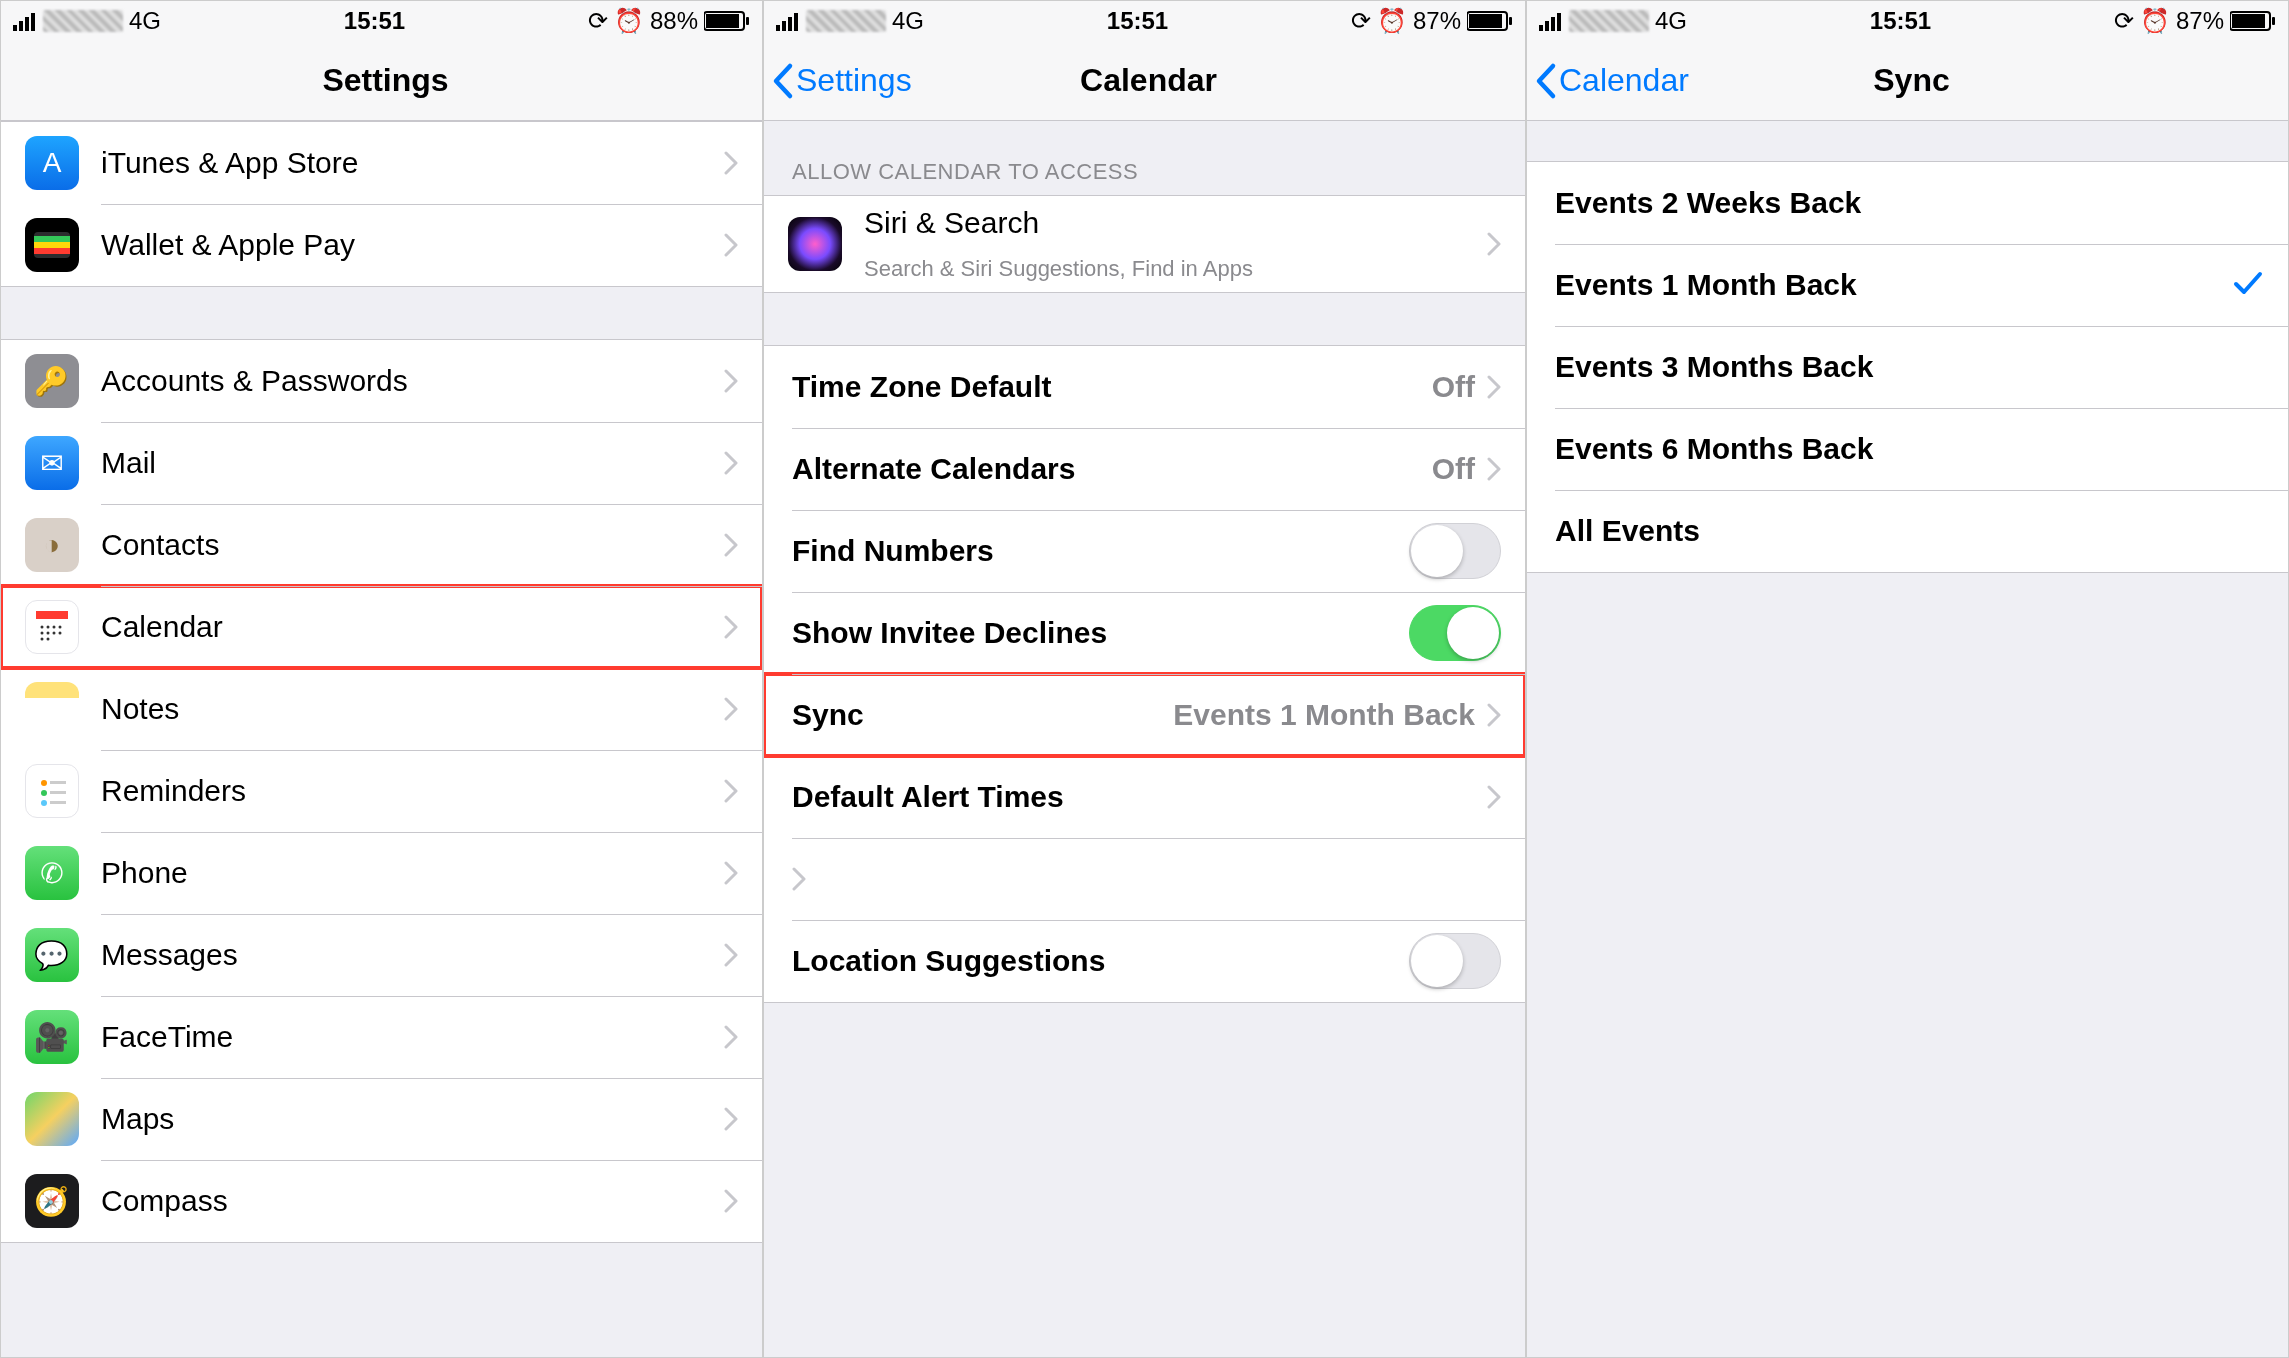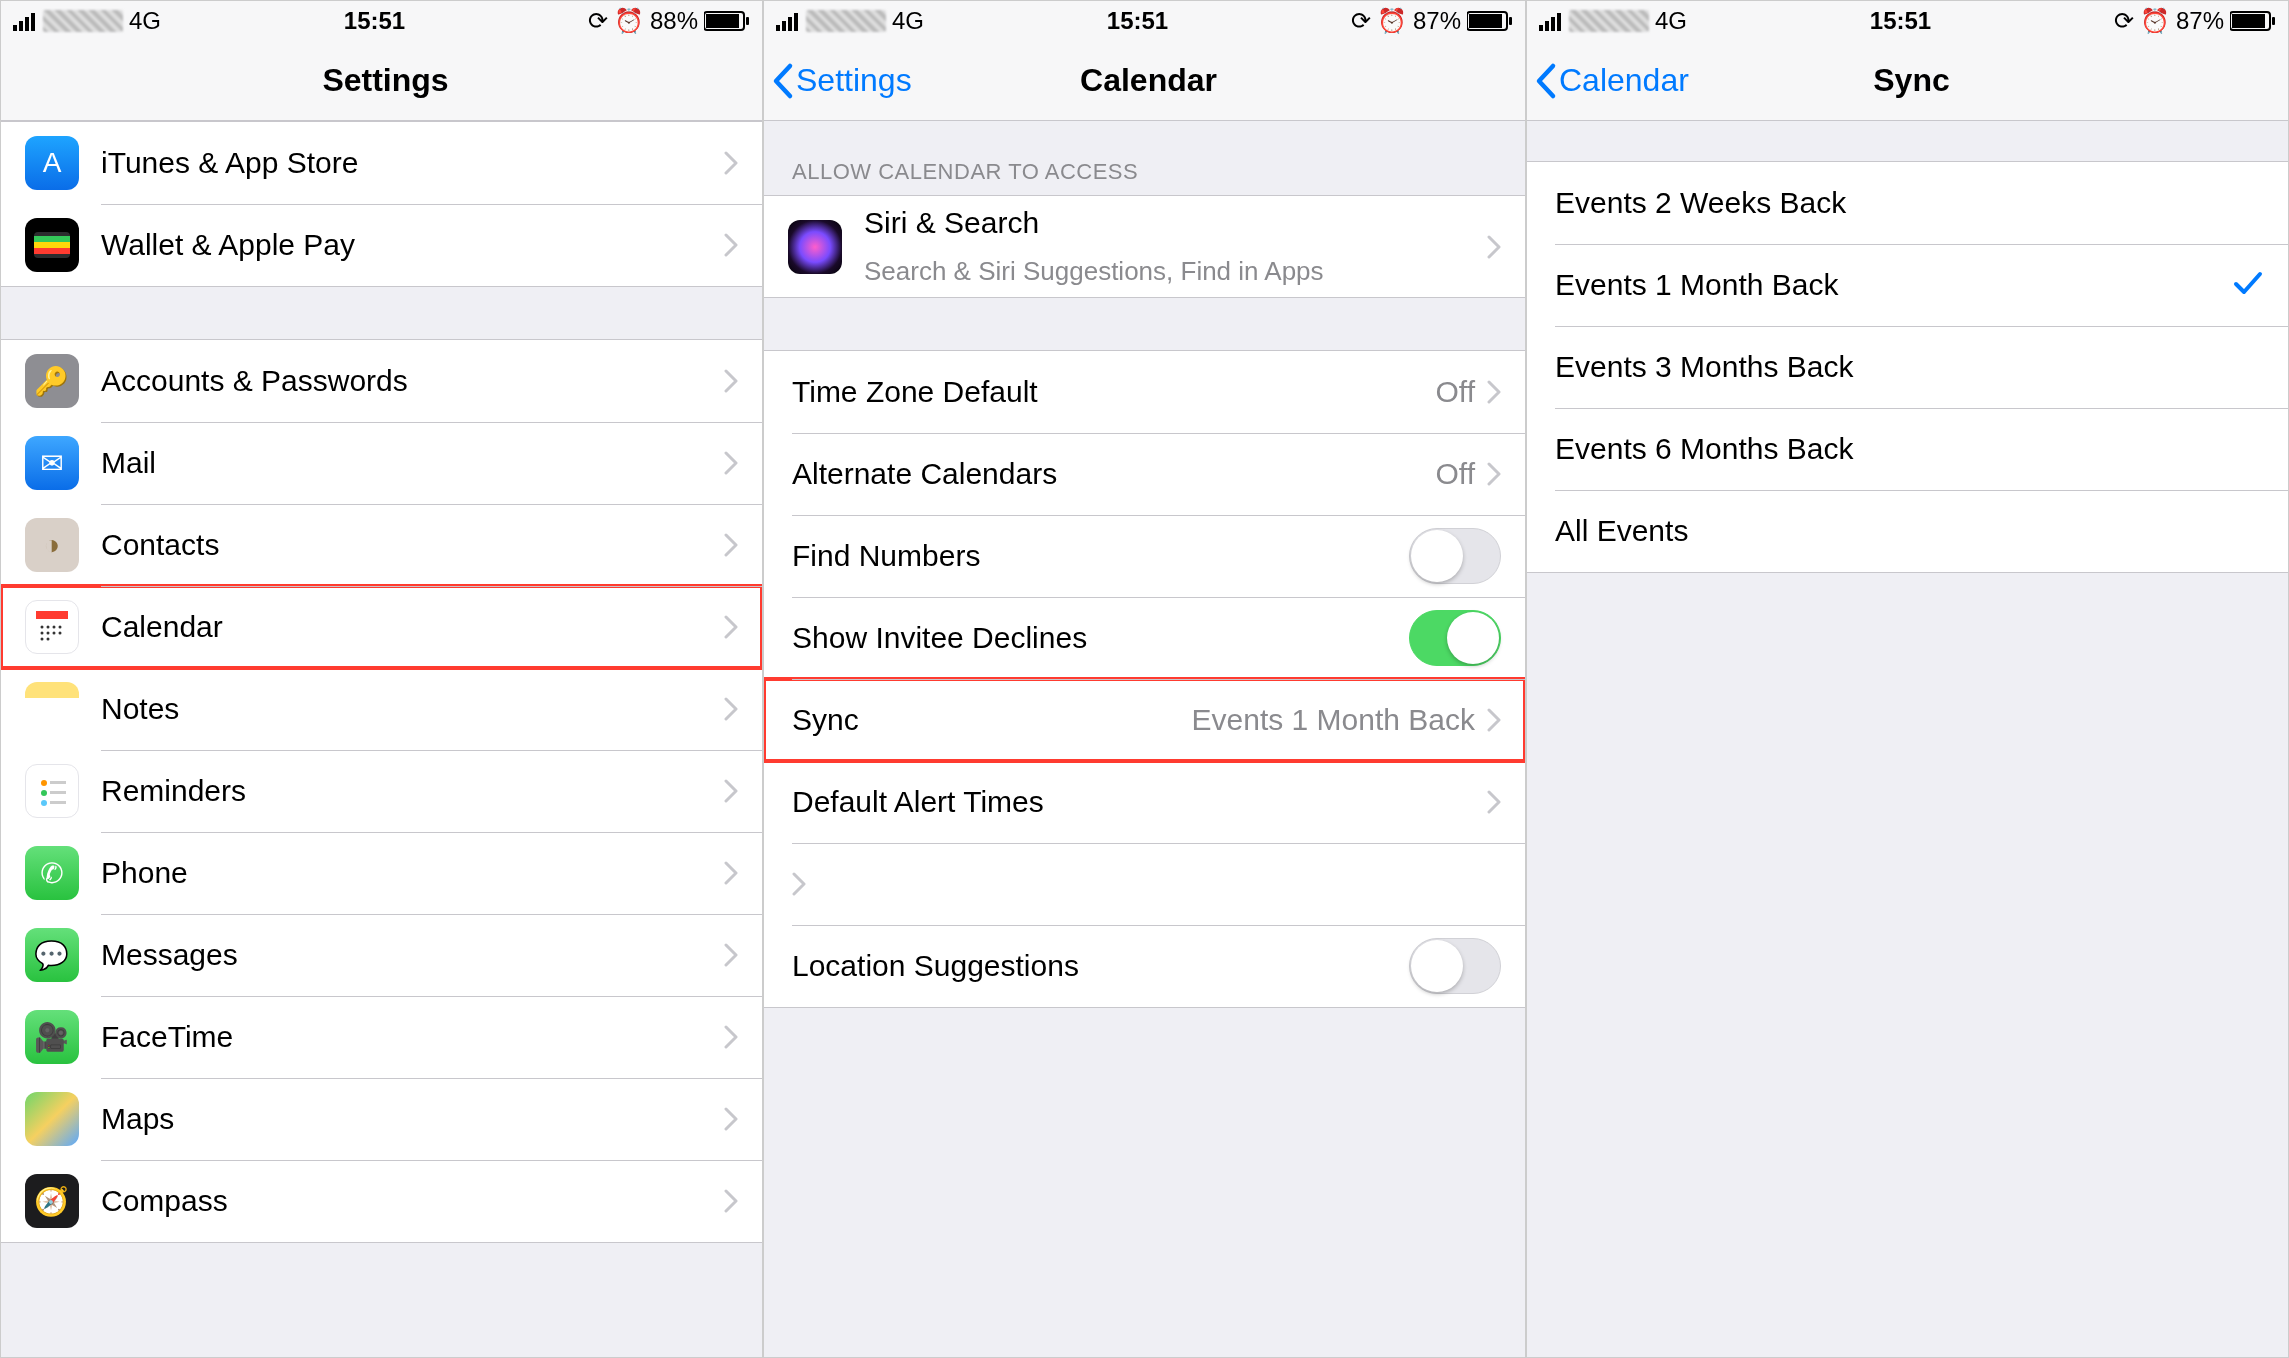--- a/index.html
+++ b/index.html
@@ -93,35 +93,35 @@
     position: absolute;
     top: 0; right: 0;
     left: 100px;
     height: 1px;
     background: #c8c7cc;
   }
   .row.no-icon + .row.no-icon::before,
   .group.no-icons .row + .row::before {
     left: 28px;
   }
-  .row.no-icon { padding-left: 28px; }
+  .row.no-icon { padding-left: 28px; font-weight: bold; }
   .app-icon {
     width: 54px; height: 54px;
     border-radius: 12px;
     margin-right: 22px;
     flex-shrink: 0;
     display: flex; align-items: center; justify-content: center;
   }
   .row-label {
     font-size: 30px;
     color: #000;
     flex: 1;
   }
   .row-sub {
-    font-size: 26px;
+    font-size: 22px;
     color: #8a8a8e;
     margin-top: 16px;
   }
   .row-texts { flex: 1; display: flex; flex-direction: column; justify-content: center; padding: 10px 0;}
   .row-value {
     font-size: 30px;
     color: #8a8a8e;
     margin-right: 12px;
   }
   .chevron svg { width: 14px; height: 24px; display: block; }

